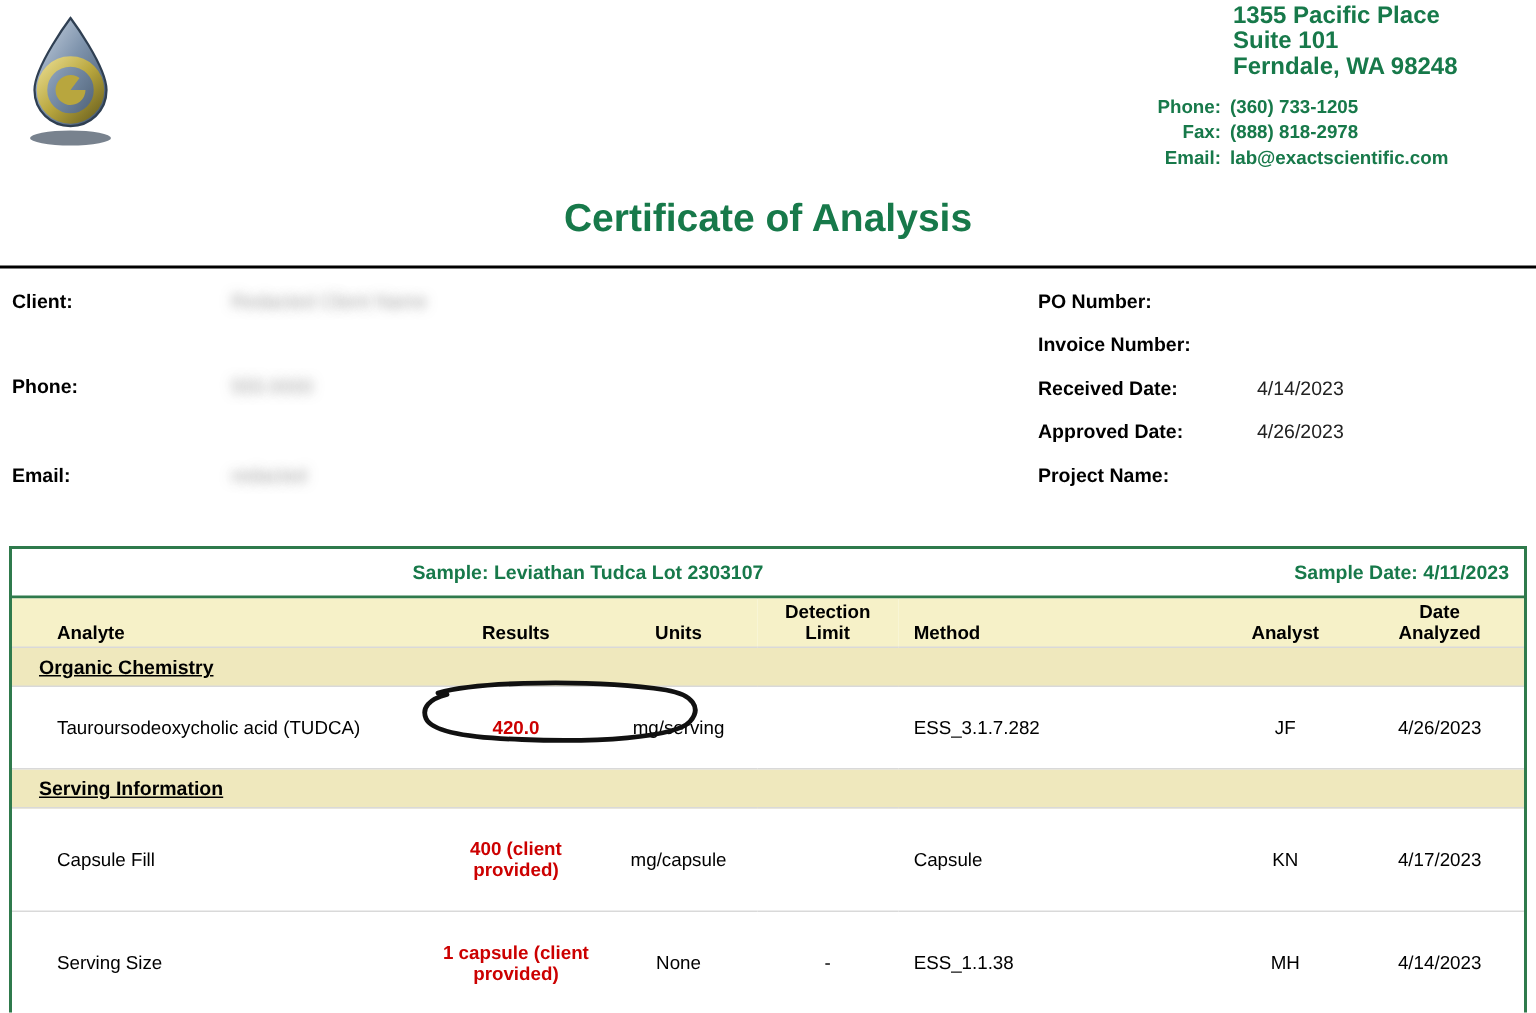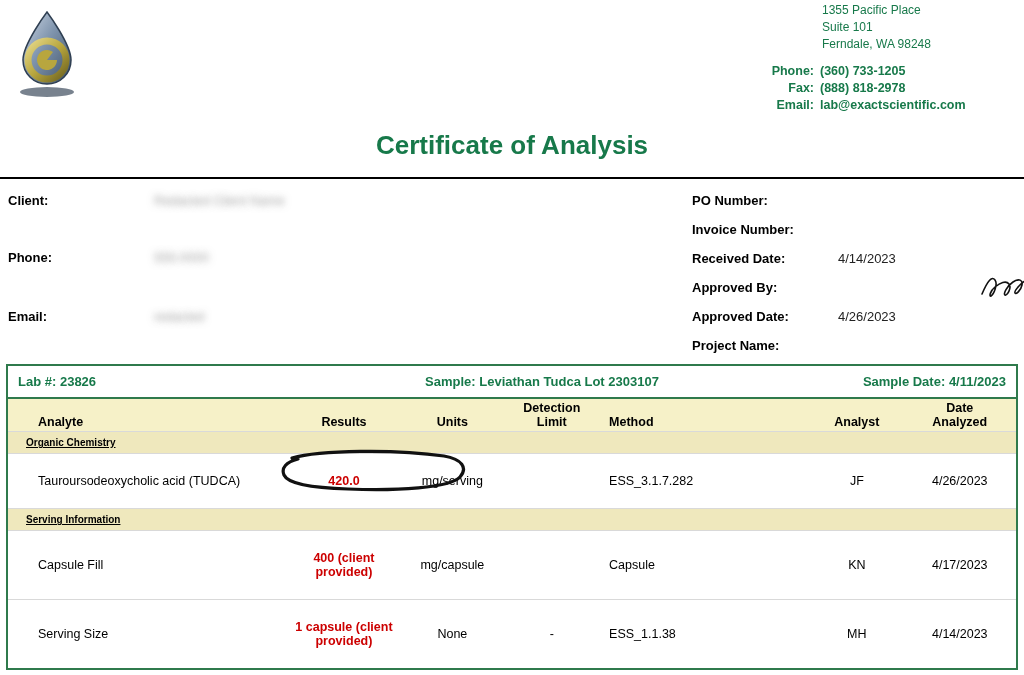--- a/index.html
+++ b/index.html
@@ -40,22 +40,22 @@
     font-size: 31px;
     color: #b3a84e;
     margin-left: 10px;
     letter-spacing: 0.2px;
     text-shadow: 1px 1px 0 #5a5524;
   }
   .addr-block {
     position: absolute;
     left: 822px;
     top: 2px;
-    font-size: 12px;
-    font-weight: normal;
+    font-size: 16px;
+    font-weight: bold;
     color: #17794a;
     line-height: 17px;
   }
   .contact-block {
     position: absolute;
     left: 620px;
     top: 63px;
     width: 380px;
     font-size: 12.5px;
     font-weight: bold;
@@ -170,21 +170,21 @@
   .col-method  { width: 210px; text-align: left; padding-left: 10px !important; }
   .col-analyst { width: 90px;  text-align: center; }
   .col-date    { width: 110px; text-align: center; }
 
   th.col-analyte { text-align: left; padding-left: 30px !important; }
   th.col-method  { text-align: left; padding-left: 10px !important; }
 
   tr.section td {
     background: #efe8bd;
     font-weight: bold;
-    font-size: 10px;
+    font-size: 13px;
     padding: 5px 4px 5px 18px;
     border-top: 1px solid #d9d9d9;
   }
   tr.section span {
     text-decoration: underline;
   }
   .red-bold {
     color: #cc0000;
     font-weight: bold;
   }
@@ -277,47 +277,33 @@
     </div>
     <div class="info-row">
       <div class="info-label">Invoice Number:</div>
       <div class="info-value"></div>
     </div>
     <div class="info-row">
       <div class="info-label">Received Date:</div>
       <div class="info-value">4/14/2023</div>
     </div>
     <div class="info-row">
-      <div class="info-label">Approved By:</div>
-      <div class="info-value sig-wrap">
-        <svg class="signature" viewBox="0 0 200 44">
-          <path d="M4 30 C10 16 14 12 17 16 C20 20 16 30 13 32 C11 33 12 27 17 23 C22 19 28 16 31 20 C34 24 29 32 27 31 C25 30 29 22 35 18 C41 14 45 16 44 21 C43 26 38 31 37 29 C36 27 43 18 52 14" fill="none" stroke="#111" stroke-width="1.6" stroke-linecap="round"></path>
-          <path d="M60 34 C66 14 72 6 76 10 C80 14 72 30 68 33 C66 34 68 26 74 22 C82 17 92 16 96 20 C99 23 93 31 90 30 C88 29 94 20 104 16 C116 11 130 12 142 15 C156 18 168 22 180 20" fill="none" stroke="#111" stroke-width="1.6" stroke-linecap="round"></path>
-          <path d="M96 26 C120 22 150 20 186 23" fill="none" stroke="#111" stroke-width="1.4" stroke-linecap="round"></path>
-        </svg>
-      </div>
-    </div>
-    <div class="info-row">
       <div class="info-label">Approved Date:</div>
       <div class="info-value">4/26/2023</div>
     </div>
     <div class="info-row">
       <div class="info-label">Project Name:</div>
       <div class="info-value"></div>
     </div>
   </div>
 </div>
 
 <div class="table-wrap">
 
   <div class="lab-bar">
-    <div class="seg-left">
-      <span class="lbl">Lab #:</span>
-      <span>23826</span>
-    </div>
     <div class="seg-mid">
       <span class="lbl">Sample:</span>
       <span>Leviathan Tudca Lot 2303107</span>
     </div>
     <div class="seg-right">
       <span class="lbl">Sample Date:</span>
       <span>4/11/2023</span>
     </div>
   </div>
 

